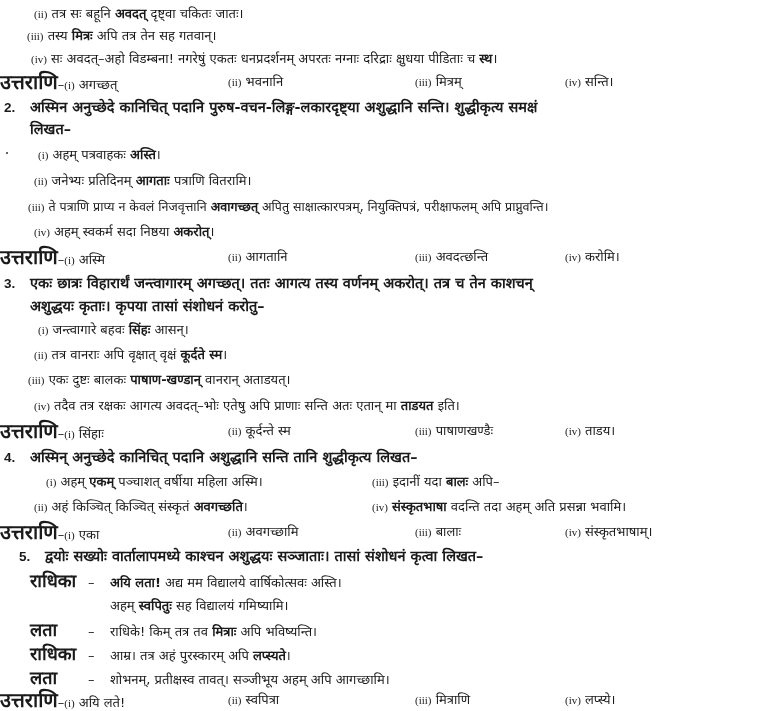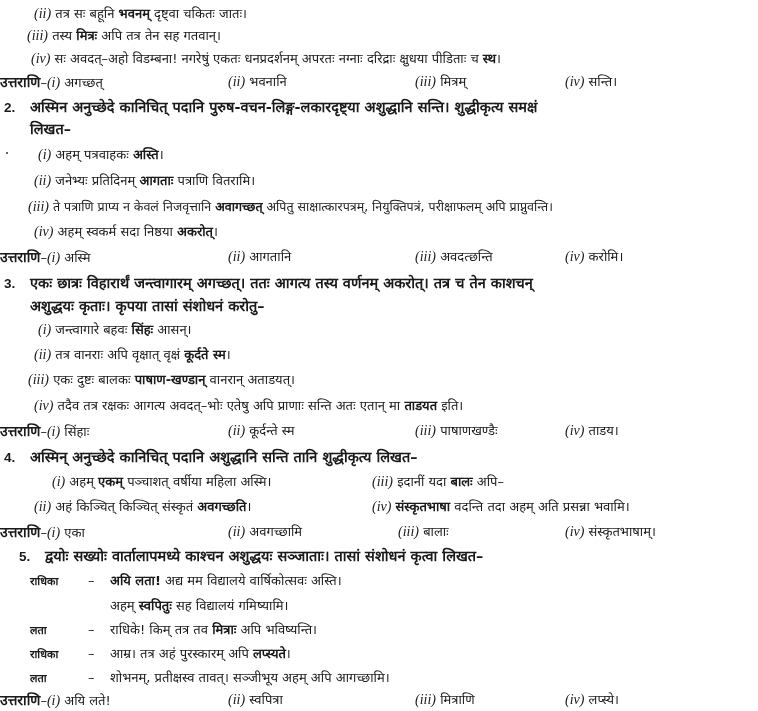--- a/index.html
+++ b/index.html
@@ -2,37 +2,37 @@
 <html><head>
 <meta charset="utf-8">
 <style>
   html, body { margin: 0; padding: 0; background: #ffffff; }
   body {
     width: 758px; height: 711px; overflow: hidden; position: relative;
     font-family: "DejaVu Sans", "Liberation Sans", sans-serif;
     color: #1a1a1a; font-size: 13px;
   }
   .line { position: absolute; white-space: nowrap; line-height: 20px; }
-  .num { font-family: "Liberation Serif", "DejaVu Serif", serif; font-style: italic; font-size: 14px; }
+  .num { font-family: "Liberation Serif", "DejaVu Serif", serif; font-size: 11px; }
   .b { font-weight: bold; }
   .q { font-weight: bold; font-size: 14.5px; }
   .qn { font-weight: bold; font-family: "Liberation Sans", sans-serif; font-size: 13.5px; display: inline-block; width: 26px; }
-  .ans-label { font-weight: bold; font-size: 14px; }
+  .ans-label { font-weight: bold; font-size: 20px; }
   .col { position: absolute; white-space: nowrap; }
-  .speaker { font-weight: bold; display: inline-block; width: 58px; font-size: 11px; }
+  .speaker { font-weight: bold; display: inline-block; width: 58px; font-size: 18px; }
   .dash { display: inline-block; width: 22px; }
   .dot { position: absolute; width: 2px; height: 2px; background: #333; border-radius: 1px; }
 </style>
 </head>
 <body>
 
 <div>
   <div class="line" style="top:4px;left:34px">
     <span class="num">(ii)</span>
-    <span>तत्र सः बहूनि </span><span class="b">भवनम्</span><span> दृष्ट्वा चकितः जातः।</span>
+    <span>तत्र सः बहूनि </span><span class="b">अवदत्</span><span> दृष्ट्वा चकितः जातः।</span>
   </div>
   <div class="line" style="top:26px;left:27px">
     <span class="num">(iii)</span>
     <span>तस्य </span><span class="b">मित्रः</span><span> अपि तत्र तेन सह गतवान्।</span>
   </div>
   <div class="line" style="top:49px;left:31px">
     <span class="num">(iv)</span>
     <span>सः अवदत्–अहो विडम्बना! नगरेषुं एकतः धनप्रदर्शनम् अपरतः नग्नाः दरिद्राः क्षुधया पीडिताः च </span><span class="b">स्थ</span><span>।</span>
   </div>
   <div class="line" style="top:72px;left:0;width:758px">
@@ -106,41 +106,41 @@
     <span class="col" style="left:228px;top:0"><span class="num">(ii)</span> <span>कूर्दन्ते स्म</span></span>
     <span class="col" style="left:415px;top:0"><span class="num">(iii)</span> <span>पाषाणखण्डैः</span></span>
     <span class="col" style="left:565px;top:0"><span class="num">(iv)</span> <span>ताडय।</span></span>
   </div>
 </div>
 
 <div>
   <div class="line q" style="top:447px;left:4px">
     <span class="qn">4.</span><span>अस्मिन् अनुच्छेदे कानिचित् पदानि अशुद्धानि सन्ति तानि शुद्धीकृत्य लिखत–</span>
   </div>
-  <div class="line" style="top:472px;left:52px">
+  <div class="line" style="top:472px;left:46px">
     <span class="num">(i)</span>
     <span>अहम् </span><span class="b">एकम्</span><span> पञ्चाशत् वर्षीया महिला अस्मि।</span>
   </div>
   <div class="line" style="top:472px;left:372px">
     <span class="num">(iii)</span>
     <span>इदानीं यदा </span><span class="b">बालः</span><span> अपि–</span>
   </div>
   <div class="line" style="top:497px;left:34px">
     <span class="num">(ii)</span>
     <span>अहं किञ्चित् किञ्चित् संस्कृतं </span><span class="b">अवगच्छति</span><span>।</span>
   </div>
   <div class="line" style="top:497px;left:372px">
     <span class="num">(iv)</span>
     <span></span><span class="b">संस्कृतभाषा</span><span> वदन्ति तदा अहम् अति प्रसन्ना भवामि।</span>
   </div>
   <div class="line" style="top:522px;left:0;width:622px">
     <span class="ans-label">उत्तराणि</span>–<span class="num">(i)</span>
     <span>एका</span>
     <span class="col" style="left:228px;top:0"><span class="num">(ii)</span> <span>अवगच्छामि</span></span>
-    <span class="col" style="left:398px;top:0"><span class="num">(iii)</span> <span>बालाः</span></span>
+    <span class="col" style="left:415px;top:0"><span class="num">(iii)</span> <span>बालाः</span></span>
     <span class="col" style="left:565px;top:0"><span class="num">(iv)</span> <span>संस्कृतभाषाम्।</span></span>
   </div>
 </div>
 
 <div>
   <div class="line q" style="top:546px;left:19px">
     <span class="qn">5.</span><span>द्वयोः सख्योः वार्तालापमध्ये काश्चन अशुद्धयः सञ्जाताः। तासां संशोधनं कृत्वा लिखत–</span>
   </div>
   <div class="line" style="top:571px;left:30px">
     <span class="speaker">राधिका</span><span class="dash">–</span><span></span><span class="b">अयि लता!</span><span> अद्य मम विद्यालये वार्षिकोत्सवः अस्ति।</span>

